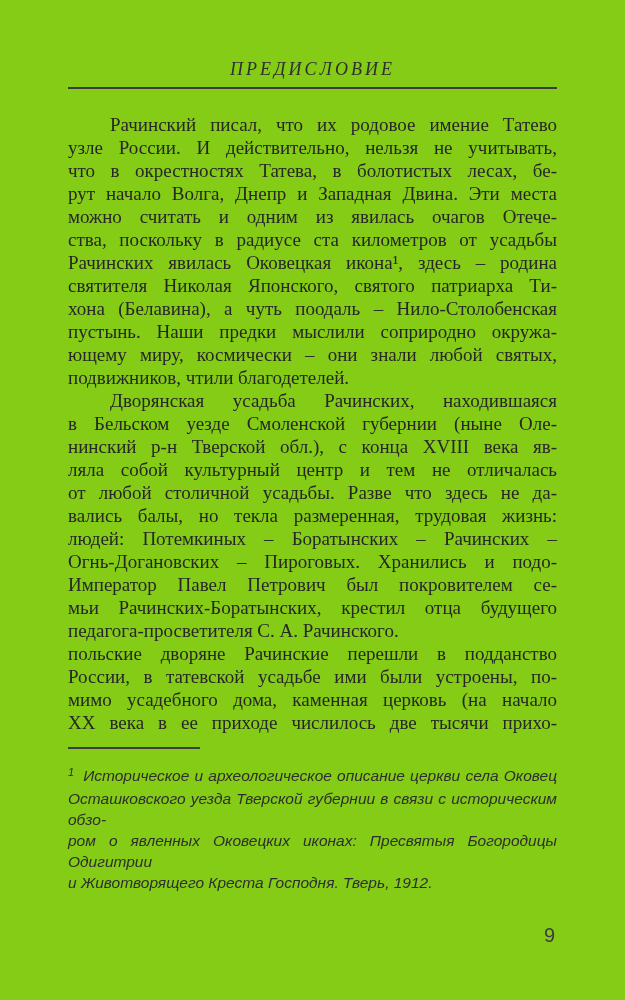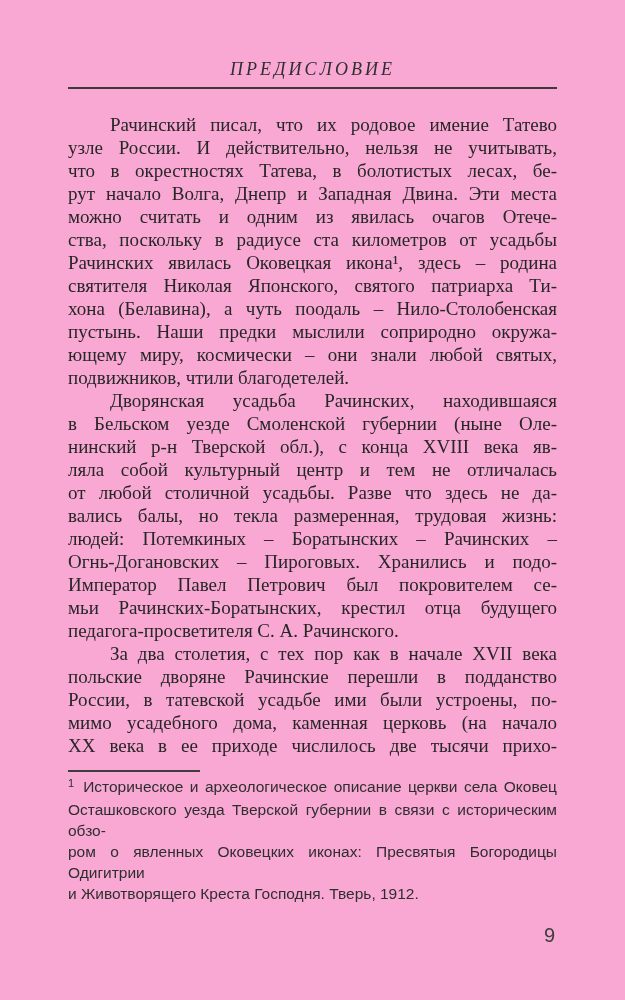--- a/index.html
+++ b/index.html
@@ -4,21 +4,21 @@
 <style>
   html, body {
     margin: 0;
     padding: 0;
     background: #e8e8e8;
   }
   .page {
     position: relative;
     width: 625px;
     height: 1000px;
-    background: #f9a8d4;
+    background: #84cc16;
     font-family: "Liberation Serif", serif;
     overflow: hidden;
     margin: 0 auto;
   }
   .content {
     position: absolute;
     left: 68px;
     top: 0;
     width: 489px;
   }
@@ -50,25 +50,26 @@
   }
   .line.indent {
     text-indent: 42px;
   }
   .fn-rule {
     margin-top: 13px;
     width: 132px;
     border-top: 2px solid #3d3d3d;
   }
   .footnote {
-    margin-top: 4px;
+    margin-top: 16px;
     font-family: "Liberation Sans", sans-serif;
     font-size: 15.5px;
     line-height: 21px;
     color: #2e2e2e;
+    font-style: italic;
   }
   .fn-marker {
     display: inline-block;
     font-size: 11px;
     position: relative;
     top: -5px;
     margin-right: 9px;
   }
   .page-num {
     position: absolute;
@@ -111,21 +112,20 @@
           <div class="line">ляла собой культурный центр и тем не отличалась</div>
           <div class="line">от любой столичной усадьбы. Разве что здесь не да-</div>
           <div class="line">вались балы, но текла размеренная, трудовая жизнь:</div>
           <div class="line">людей: Потемкиных – Боратынских – Рачинских –</div>
           <div class="line">Огнь-Догановских – Пироговых. Хранились и подо-</div>
           <div class="line">Император Павел Петрович был покровителем се-</div>
           <div class="line">мьи Рачинских-Боратынских, крестил отца будущего</div>
           <div class="line flush">педагога-просветителя С. А. Рачинского.</div>
         </div>
         <div>
-          <div class="line indent">За два столетия, с тех пор как в начале XVII века</div>
           <div class="line">польские дворяне Рачинские перешли в подданство</div>
           <div class="line">России, в татевской усадьбе ими были устроены, по-</div>
           <div class="line">мимо усадебного дома, каменная церковь (на начало</div>
           <div class="line">ХХ века в ее приходе числилось две тысячи прихо-</div>
         </div>
       </div>
 
     <div class="fn-rule"></div>
 
     <div class="footnote">

